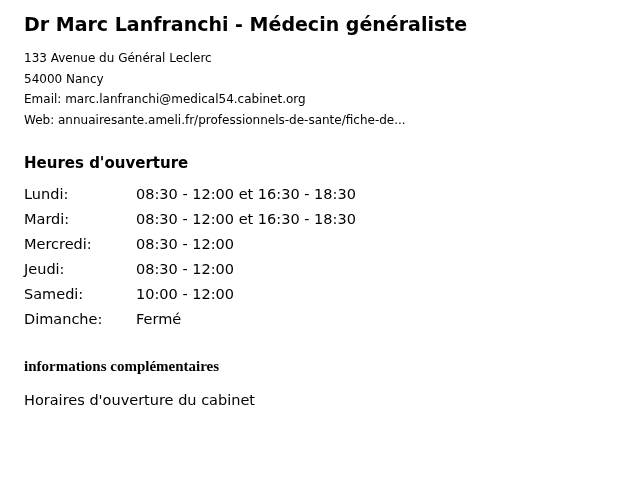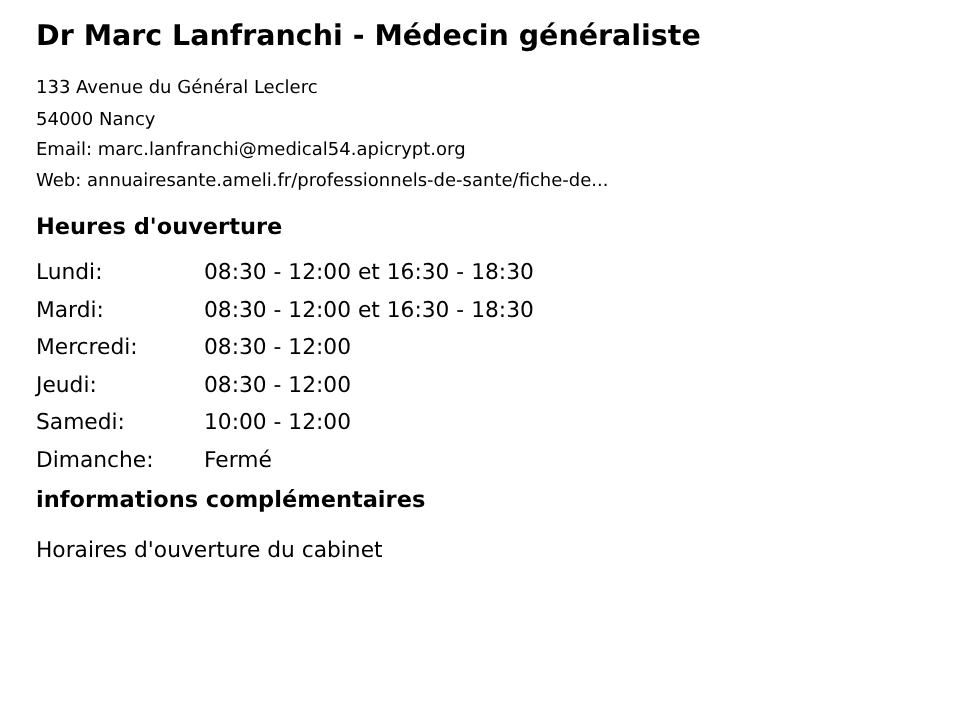--- a/index.html
+++ b/index.html
@@ -37,41 +37,43 @@
     letter-spacing: 0px;
   }
   .addr-line {
     font-size: 12px;
     line-height: 20.5px;
     white-space: nowrap;
   }
   .section-title {
     font-size: 15px;
     font-weight: bold;
-    margin-top: 12px;
+    margin-top: 24px;
     margin-bottom: 14px;
   }
   table.hours {
     border-collapse: collapse;
     font-size: 14.5px;
   }
   table.hours td {
     padding: 0 0 9px 0;
     vertical-align: top;
     line-height: 16px;
     white-space: nowrap;
   }
   td.day {
     width: 112px;
     padding-right: 6px;
   }
   .extra-title {
     font-size: 15px;
     font-weight: bold;
+    margin-top: 22px;
     margin-bottom: 16px;
+    font-family: Liberation Serif, serif;
   }
   .extra-text {
     font-size: 14.5px;
     line-height: 18px;
   }
   .vertical-brand {
     position: absolute;
     right: 6px;
     top: 130px;
     font-size: 14.5px;
@@ -88,21 +90,21 @@
 
 <div class="page">
 
   <div class="content">
 
     <h1 class="title">Dr Marc Lanfranchi - Médecin généraliste</h1>
 
     <div class="address-block">
       <div class="addr-line">133 Avenue du Général Leclerc</div>
       <div class="addr-line">54000 Nancy</div>
-      <div class="addr-line">Email: marc.lanfranchi@medical54.apicrypt.org</div>
+      <div class="addr-line">Email: marc.lanfranchi@medical54.cabinet.org</div>
       <div class="addr-line">Web: annuairesante.ameli.fr/professionnels-de-sante/fiche-de...</div>
     </div>
 
     <div class="section-title">Heures d'ouverture</div>
 
     <table class="hours">
       <tbody>
         <tr>
           <td class="day">Lundi:</td>
           <td class="time">08:30 - 12:00 et 16:30 - 18:30</td>

